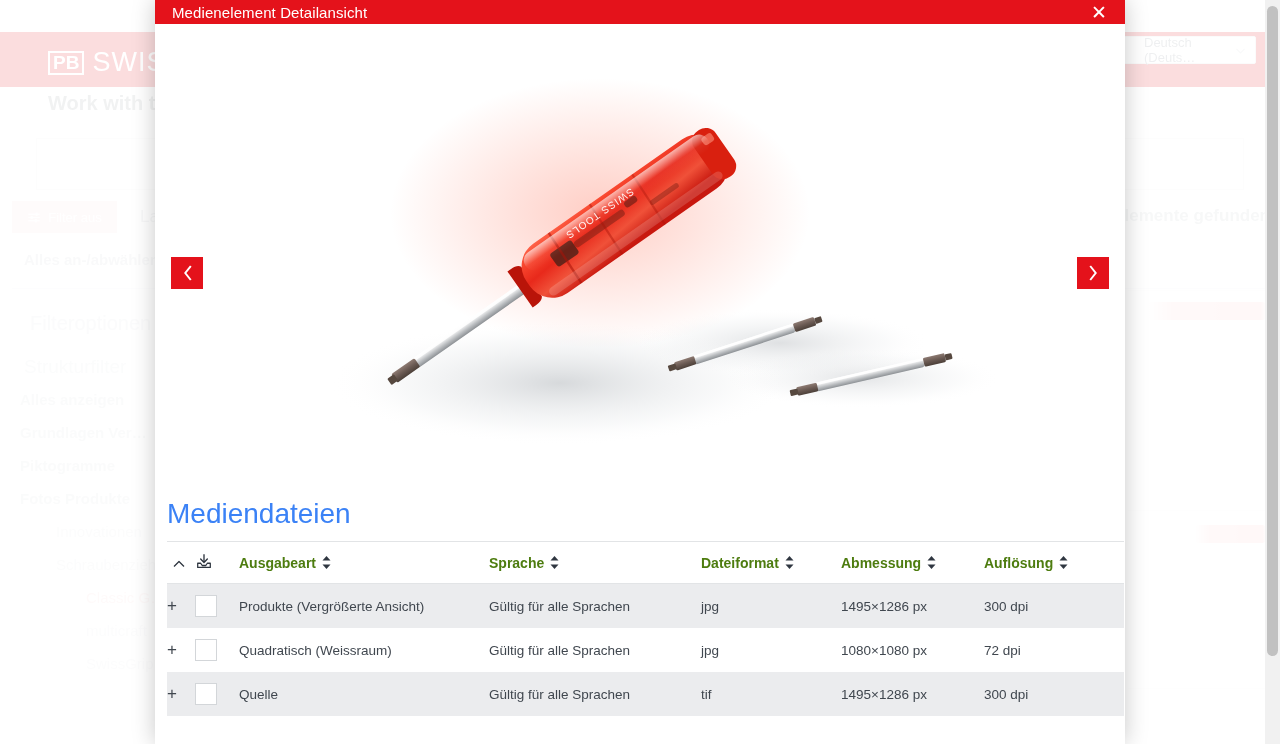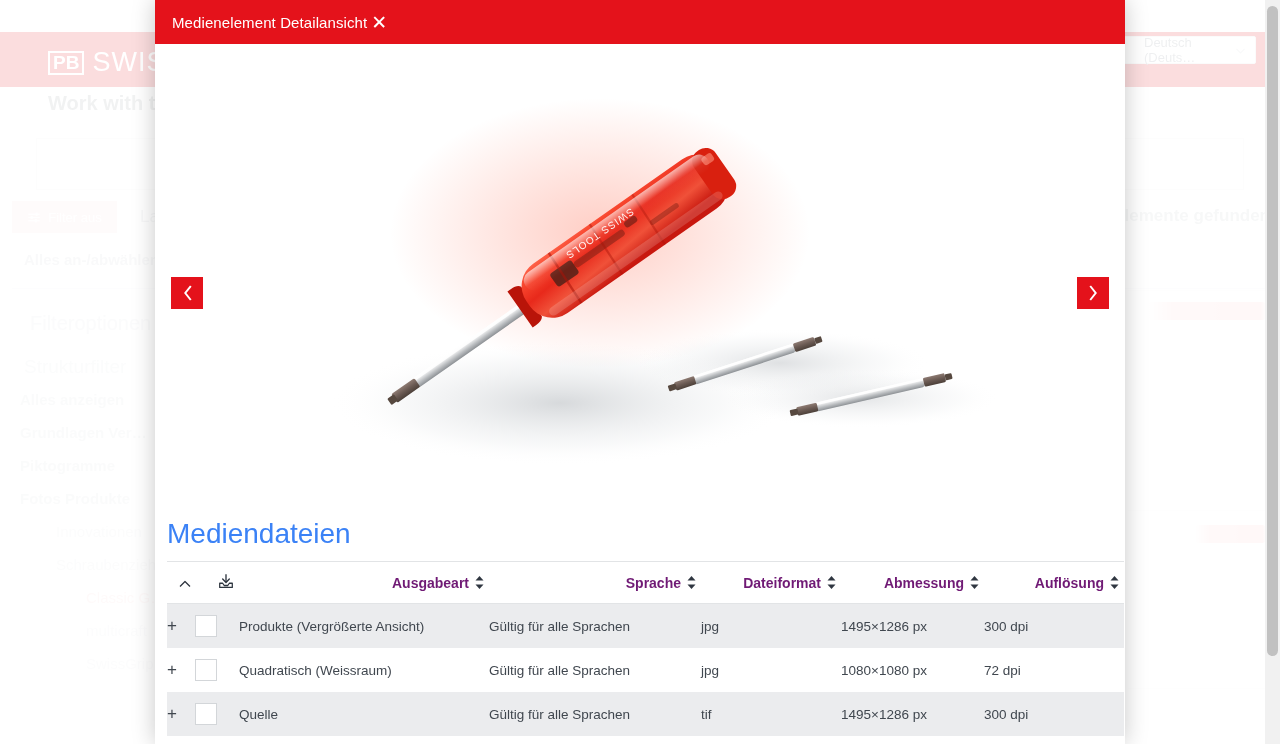--- a/index.html
+++ b/index.html
@@ -125,22 +125,22 @@
   #modal {
     position: absolute;
     left: 155px; top: 0px;
     width: 970px; height: 744px;
     background: #ffffff;
     z-index: 100;
     box-shadow: 0 0 22px rgba(0,0,0,0.22);
     display: flex; flex-direction: column;
   }
   #modal-header {
-    height: 44px; background: #e4121b; color: #fff;
-    display: flex; align-items: center; 
+    height: 24px; background: #e4121b; color: #fff;
+    display: flex; align-items: center; justify-content: space-between;
     padding: 0 14px 0 17px; flex: 0 0 auto;
   }
   #modal-title { font-size: 15px; font-weight: 400; letter-spacing: .1px; }
   #modal-close {
     font-size: 19px; line-height: 1; cursor: pointer;
     padding: 2px 4px; font-weight: 300;
   }
   #modal-body {
     flex: 1 1 auto; position: relative; overflow: hidden;
     background: #fff;
@@ -172,22 +172,22 @@
     font-size: 28px; color: #3b82f6; font-weight: 400;
     padding: 4px 0 11px 0;
   }
   table.files {
     width: 957px; border-collapse: collapse; table-layout: fixed;
     font-size: 13.5px; color: #3d4550;
   }
   table.files thead th {
     border-top: 1px solid #e2e4e6;
     border-bottom: 1px solid #e2e4e6;
-    text-align: right; font-weight: 700; font-size: 14px;
-    padding: 10px 4px 10px 0; color: #701a75;
+    text-align: left; font-weight: 700; font-size: 14px;
+    padding: 10px 4px 10px 0; color: #4d7c0f;
     white-space: nowrap;
   }
   table.files tbody td {
     padding: 11px 4px 11px 0; font-weight: 400;
     color: #40474f; white-space: nowrap; border: none;
   }
   table.files tbody tr.odd { background: #ebecee; }
   table.files tbody tr.even { background: #ffffff; }
   .col-exp  { width: 28px; }
   .col-dl   { width: 44px; }

